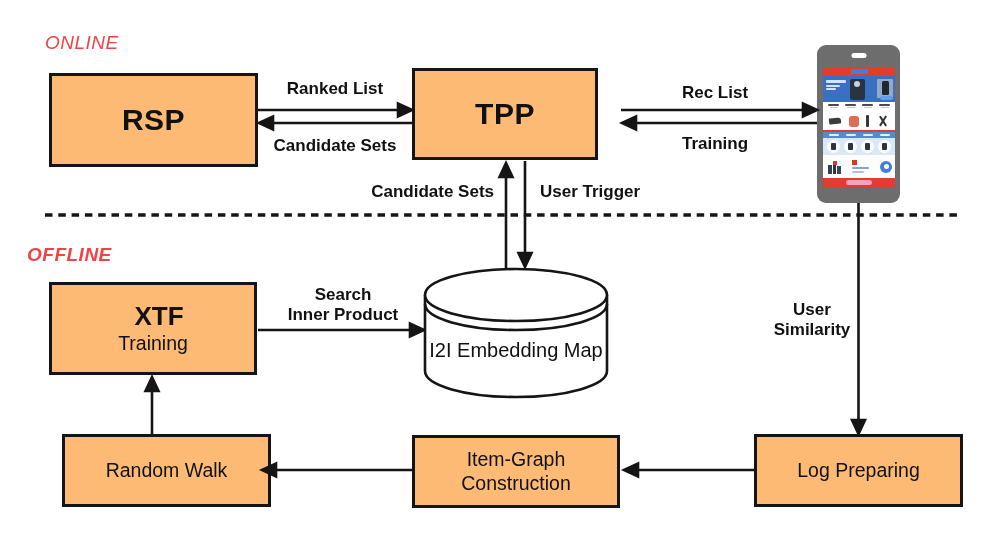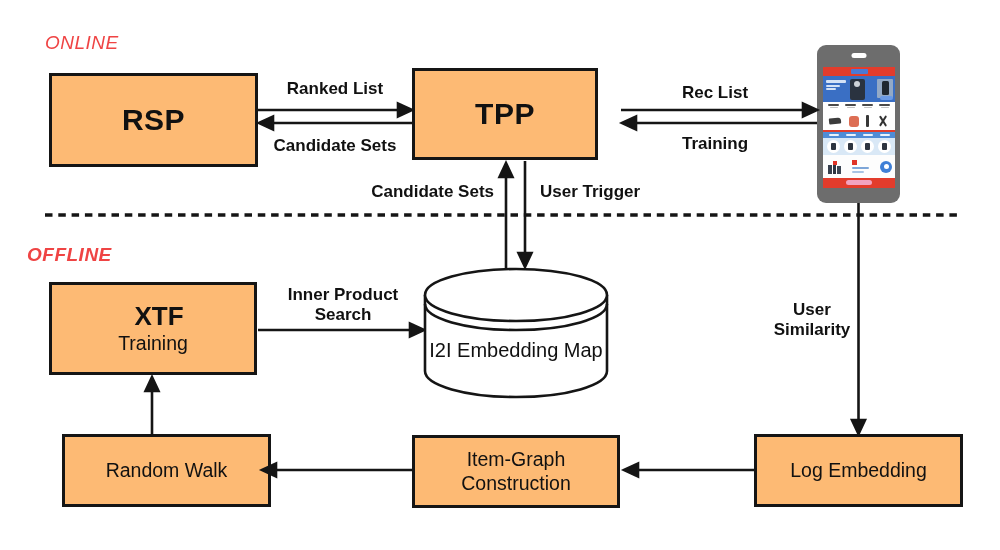--- a/index.html
+++ b/index.html
@@ -92,21 +92,21 @@
   <div class="node" style="left:62px;top:434px;width:209px;height:73px;">
     <span class="plain">Random Walk</span>
   </div>
 
   <div class="node" style="left:412px;top:435px;width:208px;height:73px;">
     <span class="plain">Item-Graph</span>
     <span class="plain">Construction</span>
   </div>
 
   <div class="node" style="left:754px;top:434px;width:209px;height:73px;">
-    <span class="plain">Log Embedding</span>
+    <span class="plain">Log Preparing</span>
   </div>
 
   <div id="phone" style="background: rgb(109, 109, 109);">
     <div class="speaker"></div>
     <div id="screen">
       <div class="scr-banner" style="background: rgb(226, 60, 44);">
           <i class="badge"></i>
         </div>
       <div class="scr-hero" style="background: rgb(58, 111, 196);">
         <i class="t1"></i>
@@ -257,22 +257,22 @@
   <div id="cyl-label">I2I Embedding Map</div>
 
   <div class="edge-label" style="left:245px;top:79px;width:180px;text-align:center;">Ranked List</div>
   <div class="edge-label" style="left:245px;top:136px;width:180px;text-align:center;">Candidate Sets</div>
   <div class="edge-label" style="left:625px;top:83px;width:180px;text-align:center;">Rec List</div>
   <div class="edge-label" style="left:625px;top:134px;width:180px;text-align:center;">Training</div>
   <div class="edge-label" style="left:354px;top:182px;width:140px;text-align:right;">Candidate Sets</div>
   <div class="edge-label" style="left:540px;top:182px;width:140px;text-align:left;">User Trigger</div>
 
   <div class="edge-label two" style="left:263px;top:285px;width:160px;text-align:center;">
+    <div>Search</div>
     <div>Inner Product</div>
-    <div>Search</div>
   </div>
 
   <div class="edge-label two" style="left:737px;top:300px;width:150px;text-align:center;">
     <div>User</div>
     <div>Similarity</div>
   </div>
 
 </div>
 
 </body></html>

